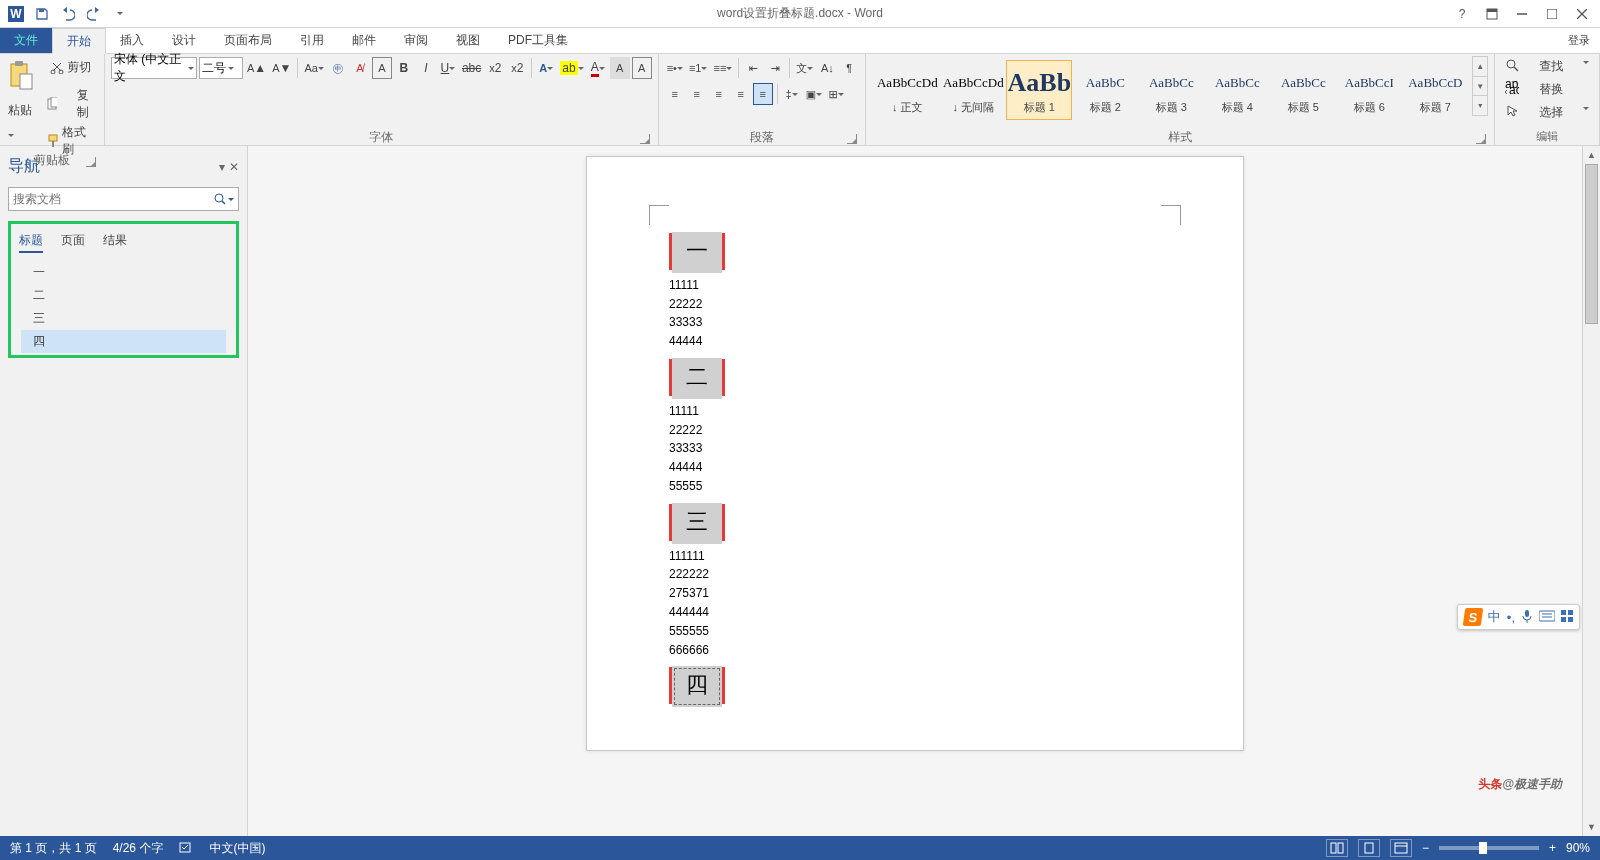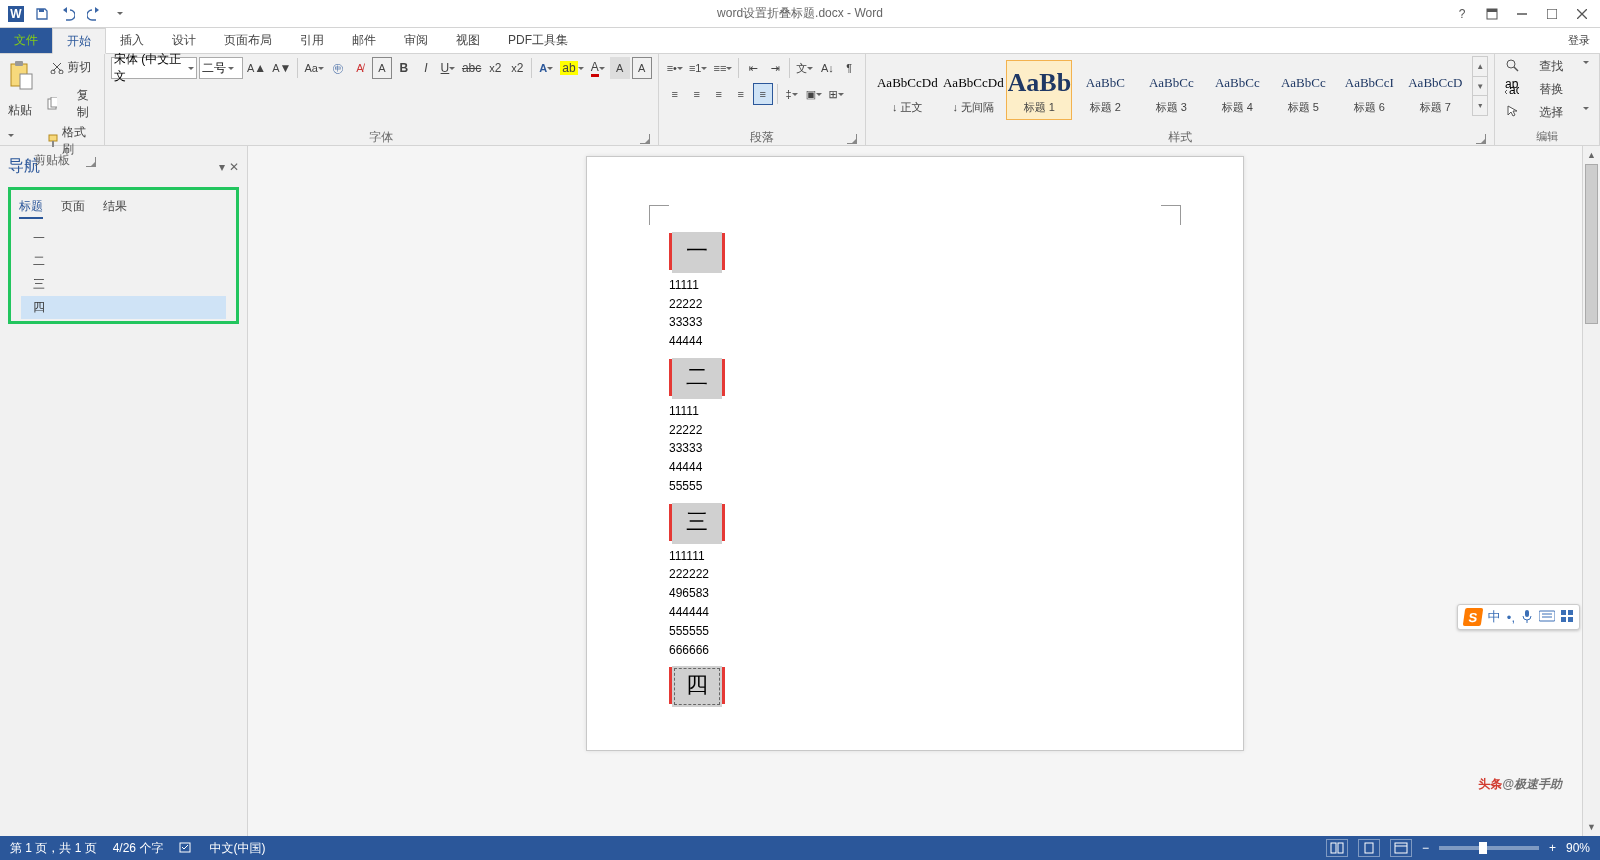--- a/index.html
+++ b/index.html
@@ -7,21 +7,21 @@
 
 .titlebar{height:28px;background:#fff;border-bottom:1px solid #d4d4d4;display:flex;align-items:center;position:relative}
 .qat{display:flex;align-items:center;padding:0 4px;gap:2px}
 .qat-btn{width:24px;height:24px;display:flex;align-items:center;justify-content:center;color:#444}
 .title-text{position:absolute;left:50%;transform:translateX(-50%);color:#666;font-size:12px}
 .win-ctrls{margin-left:auto;display:flex;align-items:center;gap:2px;padding-right:4px}
 .win-btn{width:28px;height:22px;display:flex;align-items:center;justify-content:center;color:#555}
 
 .ribbon-tabs{height:26px;background:#fff;display:flex;align-items:stretch;border-bottom:1px solid #d4d4d4;position:relative}
 .rtab{padding:0 14px;display:flex;align-items:center;color:#444;cursor:default}
-.rtab.file{background:#2b579a;color:#84cc16}
+.rtab.file{background:#2b579a;color:#5eead4}
 .rtab.active{color:#2b579a;border:1px solid #d4d4d4;border-bottom:1px solid #f1f1f1;background:#f1f1f1;margin-bottom:-1px}
 .login{margin-left:auto;padding:0 10px;display:flex;align-items:center;color:#444;font-size:11px}
 
 .ribbon{height:92px;background:#f1f1f1;border-bottom:1px solid #d4d4d4;display:flex;align-items:stretch}
 .grp{border-right:1px solid #d4d4d4;padding:2px 6px 0;display:flex;flex-direction:column;position:relative}
 .grp-body{flex:1;display:flex;align-items:flex-start;gap:2px}
 .grp-label{height:16px;text-align:center;color:#666;font-size:11px;position:relative}
 .grp-label .dl{position:absolute;right:2px;bottom:1px;width:10px;height:10px;border:1px solid #888;border-top:none;border-left:none}
 .grp-label .dl::after{content:"";position:absolute;right:-1px;bottom:-1px;border:3px solid transparent;border-right-color:#888;border-bottom-color:#888}
 .bigbtn{width:40px;display:flex;flex-direction:column;align-items:flex-start;justify-content:center;gap:12px;padding:4px 2px;color:#444}
@@ -387,20 +387,30 @@
 </div>
 
 <div class="workspace">
   <div class="navpane">
     <div class="nav-head">
       <div class="nav-title">导航</div>
       <div class="nav-ctrl">
         <span>▾</span>
         <span>✕</span>
       </div>
+    </div>
+    <div class="nav-search">
+      <input placeholder="搜索文档" style="">
+      <span class="sico">
+          <svg width="12" height="12">
+            <circle cx="5" cy="5" r="4" fill="none" stroke="#2b579a"></circle>
+            <line x1="8" y1="8" x2="11" y2="11" stroke="#2b579a" stroke-width="1.5"></line>
+          </svg>
+          <span class="dd" style="border-top-color:#2b579a"></span>
+        </span>
     </div>
     <div class="nav-redbox">
       <div class="nav-tabs">
         <div class="nav-tab active">标题</div>
         <div class="nav-tab">页面</div>
         <div class="nav-tab">结果</div>
       </div>
       <div class="nav-list" id="nav-list">
           <div class="nav-item">一</div>
           <div class="nav-item">二</div>
@@ -422,21 +432,21 @@
           <div class="bodyline">44444</div>
           <div class="hblock"><span class="hbox"><span class="hinner">二</span></span></div>
           <div class="bodyline">11111</div>
           <div class="bodyline">22222</div>
           <div class="bodyline">33333</div>
           <div class="bodyline">44444</div>
           <div class="bodyline">55555</div>
           <div class="hblock"><span class="hbox"><span class="hinner">三</span></span></div>
           <div class="bodyline">111111</div>
           <div class="bodyline">222222</div>
-          <div class="bodyline">496583</div>
+          <div class="bodyline">275371</div>
           <div class="bodyline">444444</div>
           <div class="bodyline">555555</div>
           <div class="bodyline">666666</div>
           <div class="hblock"><span class="hbox"><span class="hinner sel">四</span></span></div>
         </div>
     </div>
     <div class="watermark"><span class="red">头条</span><span>@极速手助</span></div>
     <div class="imebar">
       <div class="ime-logo">S</div>
       <span class="ime-item">中</span>

